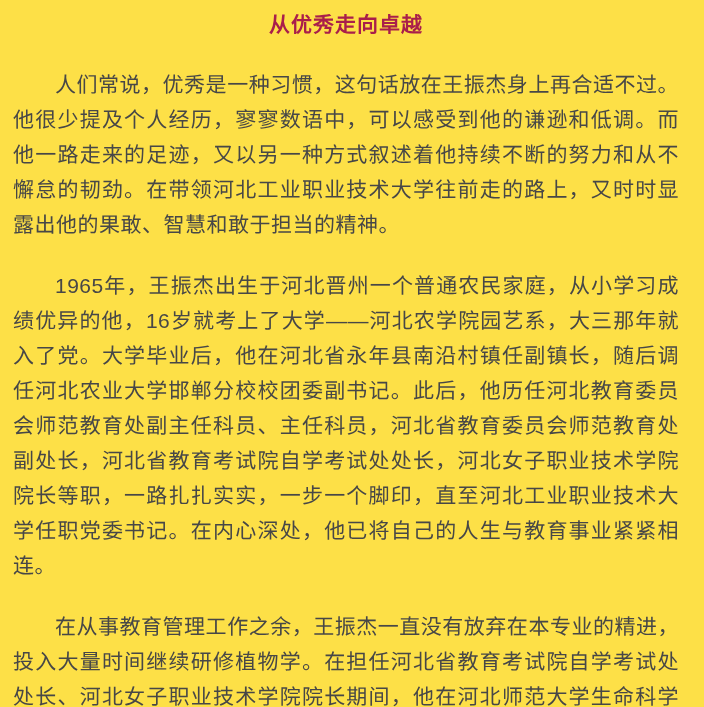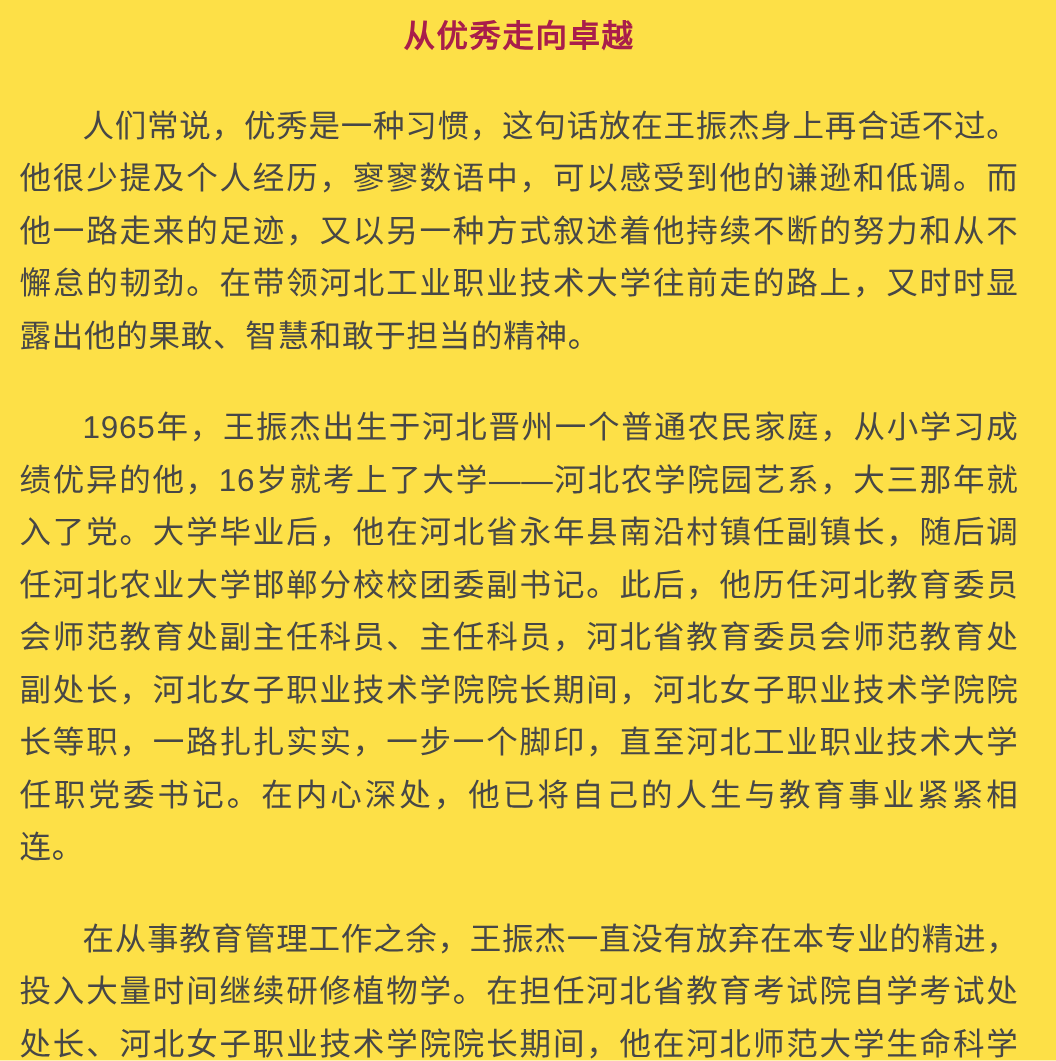--- a/index.html
+++ b/index.html
@@ -38,16 +38,16 @@
     }
   </style>
 </head>
 <body>
 
 <div class="page">
   <h1 class="article-title">从优秀走向卓越</h1>
 
   <div class="article-body">
     <p>人们常说，优秀是一种习惯，这句话放在王振杰身上再合适不过。他很少提及个人经历，寥寥数语中，可以感受到他的谦逊和低调。而他一路走来的足迹，又以另一种方式叙述着他持续不断的努力和从不懈怠的韧劲。在带领河北工业职业技术大学往前走的路上，又时时显露出他的果敢、智慧和敢于担当的精神。</p>
-    <p>1965年，王振杰出生于河北晋州一个普通农民家庭，从小学习成绩优异的他，16岁就考上了大学——河北农学院园艺系，大三那年就入了党。大学毕业后，他在河北省永年县南沿村镇任副镇长，随后调任河北农业大学邯郸分校校团委副书记。此后，他历任河北教育委员会师范教育处副主任科员、主任科员，河北省教育委员会师范教育处副处长，河北女子职业技术学院院长期间，河北女子职业技术学院院长等职，一路扎扎实实，一步一个脚印，直至河北工业职业技术大学任职党委书记。在内心深处，他已将自己的人生与教育事业紧紧相连。</p>
+    <p>1965年，王振杰出生于河北晋州一个普通农民家庭，从小学习成绩优异的他，16岁就考上了大学——河北农学院园艺系，大三那年就入了党。大学毕业后，他在河北省永年县南沿村镇任副镇长，随后调任河北农业大学邯郸分校校团委副书记。此后，他历任河北教育委员会师范教育处副主任科员、主任科员，河北省教育委员会师范教育处副处长，河北省教育考试院自学考试处处长，河北女子职业技术学院院长等职，一路扎扎实实，一步一个脚印，直至河北工业职业技术大学任职党委书记。在内心深处，他已将自己的人生与教育事业紧紧相连。</p>
     <p>在从事教育管理工作之余，王振杰一直没有放弃在本专业的精进，投入大量时间继续研修植物学。在担任河北省教育考试院自学考试处处长、河北女子职业技术学院院长期间，他在河北师范大学生命科学学院植物学专业学习，取得了理学博士学位。他的毕业论文《河北山地高等植物区系与珍稀濒危植物资源》，时至今日依然是植物学界颇有影响力的专著。而早在上世纪90年代，他撰写的论文《常见蔬菜植物营养器官的变态》，到现在依然是很多专业学子引用的文章来源。</p>
   </div>
 </div>
 
 </body></html>

